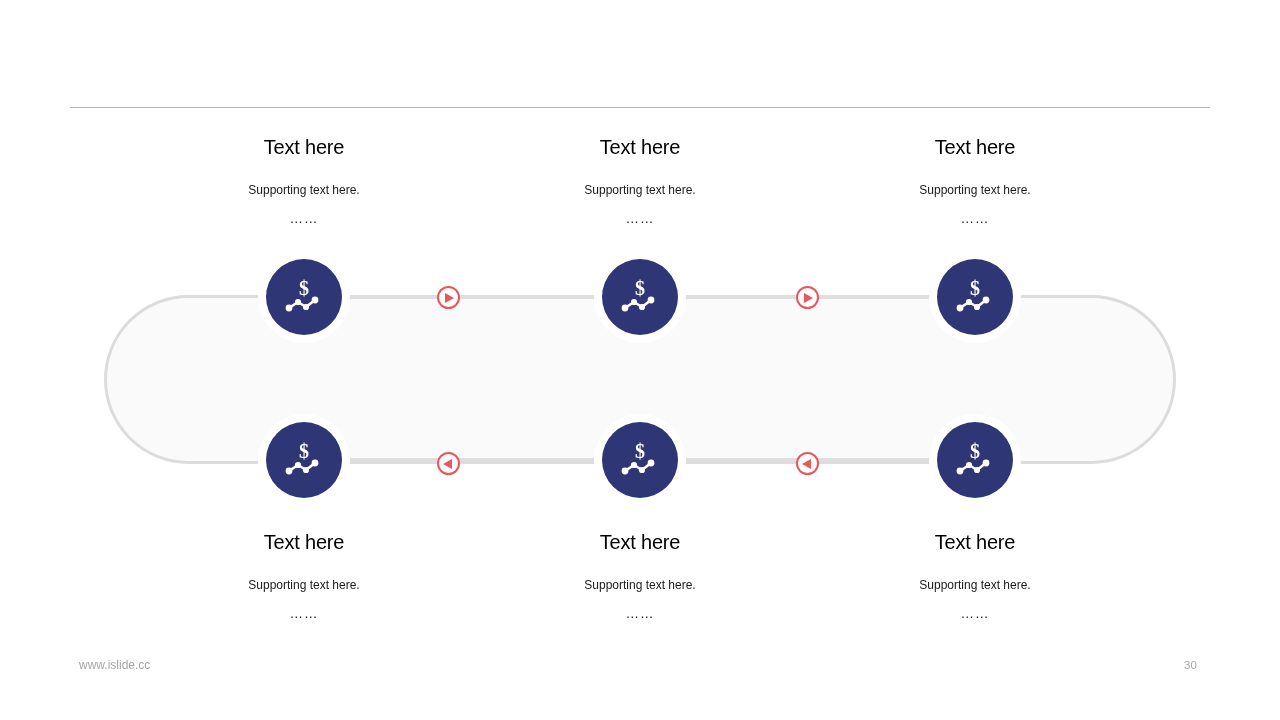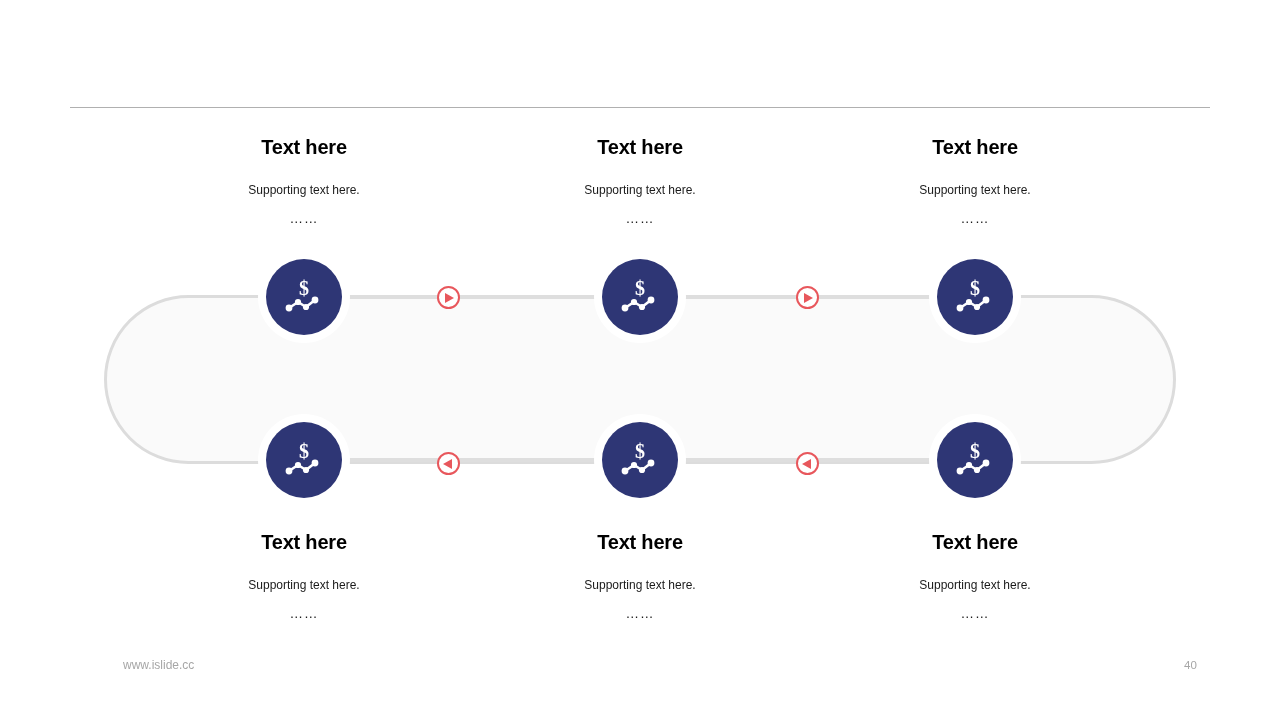--- a/index.html
+++ b/index.html
@@ -114,21 +114,21 @@
   .arr-b2 { left: 796px; top: 452px; }
 
   
   .textblock {
     position: absolute;
     width: 300px;
     text-align: center;
   }
   .textblock .title {
     font-size: 20px;
-    font-weight: bold;
+    font-weight: normal;
     color: #000000;
     letter-spacing: -0.2px;
     line-height: 1;
   }
   .textblock .sub {
     font-size: 12px;
     color: #1a1a1a;
     line-height: 1;
   }
   .textblock .dots {
@@ -152,21 +152,20 @@
   .col2 { left: 490px; }
   .col3 { left: 825px; }
 
   
   .footer-url {
     position: absolute;
     left: 79px;
     top: 658px;
     font-size: 12px;
     color: #a6a6a6;
-    margin-left: 44px;
   }
   .page-num {
     position: absolute;
     left: 1184px;
     top: 659px;
     font-size: 11.5px;
     color: #a6a6a6;
   }
 </style>
 </head>
@@ -296,15 +295,15 @@
     <span class="tri"></span>
   </div>
   <div class="arrow-badge left arr-b1">
     <span class="tri"></span>
   </div>
   <div class="arrow-badge left arr-b2">
     <span class="tri"></span>
   </div>
 
   <div class="footer-url">www.islide.cc</div>
-  <div class="page-num">40</div>
+  <div class="page-num">30</div>
 
 </div>
 
 </body></html>

